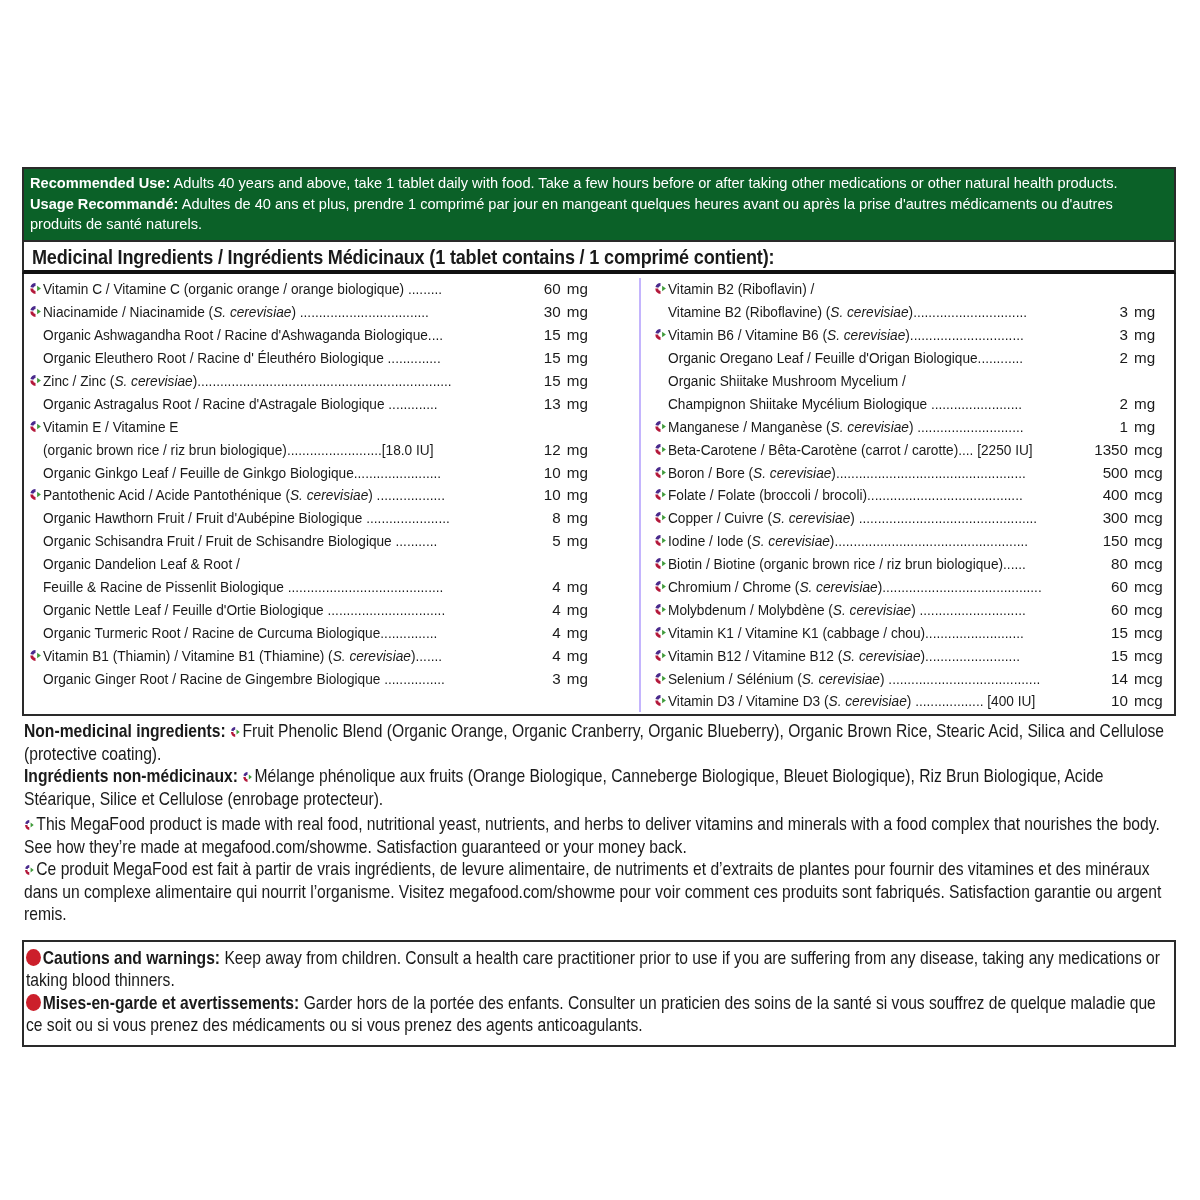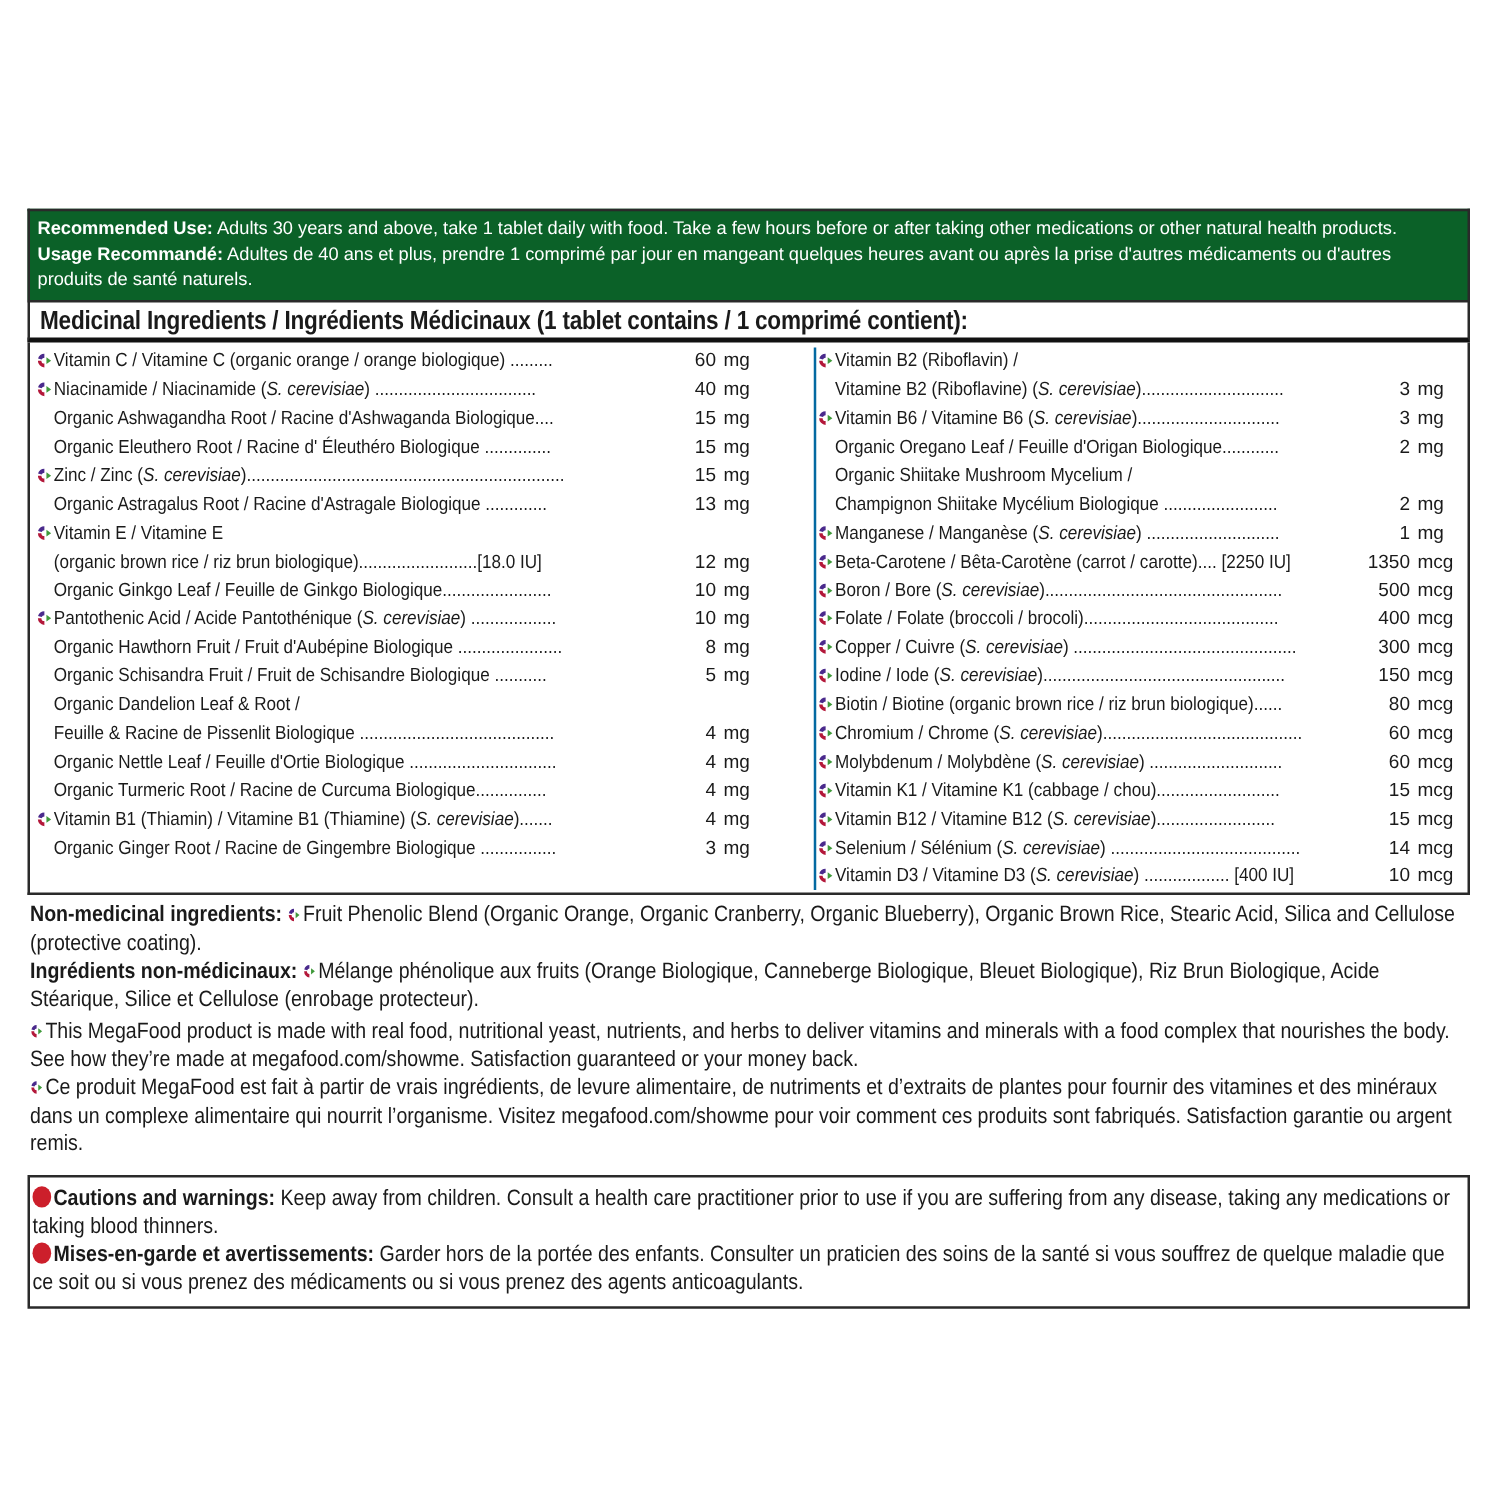--- a/index.html
+++ b/index.html
@@ -15,21 +15,21 @@
   
   .med-head { border: 2px solid #2a2a2a; border-bottom: 4px solid #111; padding: 2px 20px 0 8px;
               height: 26px; font-weight: bold; font-size: 21px; line-height: 25px; letter-spacing: -0.2px; }
   .med-head span { display: inline-block; transform: scaleX(0.86); transform-origin: left center; white-space: nowrap; }
 
   
   .med-body { border-left: 2px solid #2a2a2a; border-right: 2px solid #2a2a2a; border-bottom: 2px solid #2a2a2a;
               display: flex; padding: 4px 0 4px 0; gap: 36px; }
   .col { box-sizing: border-box; }
   .col-left { width: 597px; padding-left: 4px; }
-  .col-right { flex: 1; border-left: 2px solid #0369a1; padding-left: 0; margin-bottom: -2px; }
+  .col-right { flex: 1; border-left: 2px solid #c4b5fd; padding-left: 12px; margin-bottom: -2px; }
   .row { display: flex; align-items: center; height: 22.9px; font-size: 15.2px; white-space: nowrap; }
   .row .ic { width: 15px; height: 15px; flex: 0 0 15px; display: inline-flex; align-items: center; justify-content: center; }
   .row .name { flex: 1; overflow: hidden; position: relative; }
   .row .name .t { display: inline-block; transform: scaleX(0.9); transform-origin: left center; }
   .row .amt { width: 40px; text-align: right; }
   .row .unit { width: 36px; padding-left: 6px; }
   .col-right .row .amt { width: 45px; }
   .col-right .row .unit { width: 40px; padding-left: 6px; }
 
   
@@ -44,21 +44,21 @@
   .warn p { margin: 0; }
   .warn .t { display: inline-block; transform: scaleX(0.88); transform-origin: left top; width: 113.6%; }
   .reddot { display: inline-block; width: 17px; height: 17px; border-radius: 50%; background: #cc1f2b; vertical-align: -2px; margin-right: 2px; }
 </style>
 </head>
 <body>
 
 <div id="label">
 
   <div class="rec">
-    <div><b>Recommended Use:</b><span> Adults 30 years and above, take 1 tablet daily with food. Take a few hours before or after taking other medications or other natural health products.</span></div>
+    <div><b>Recommended Use:</b><span> Adults 40 years and above, take 1 tablet daily with food. Take a few hours before or after taking other medications or other natural health products.</span></div>
     <div><b>Usage Recommandé:</b><span> Adultes de 40 ans et plus, prendre 1 comprimé par jour en mangeant quelques heures avant ou après la prise d'autres médicaments ou d'autres produits de santé naturels.</span></div>
   </div>
 
   <div class="med-head">
     <span>Medicinal Ingredients / Ingrédients Médicinaux (1 tablet contains / 1 comprimé contient):</span>
   </div>
 
   <div class="med-body">
     <div class="col col-left" id="col-left">
         <div class="row">
@@ -75,21 +75,21 @@
         </div>
         <div class="row">
           <span class="ic">
             <svg width="13" height="13" viewBox="0 0 12 12">
     <path d="M6 1 A5 5 0 0 0 1.3 4.5 L4 5.2 A2.2 2.2 0 0 1 6 3.8 Z" fill="#4a2a8c"></path>
     <path d="M1.2 6 A5 5 0 0 0 6 11 L6 8.2 A2.2 2.2 0 0 1 3.8 6 Z" fill="#b3183a"></path>
     <path d="M7.5 3.5 L11 6 L7.5 8.5 Z" fill="#3f9a3a"></path>
   </svg>
           </span>
           <span class="name"><span class="t">Niacinamide / Niacinamide (<i>S. cerevisiae</i>) ..................................</span></span>
-          <span class="amt">40</span>
+          <span class="amt">30</span>
           <span class="unit">mg</span>
         </div>
         <div class="row">
           <span class="ic"></span>
           <span class="name"><span class="t">Organic Ashwagandha Root / Racine d'Ashwaganda Biologique....</span></span>
           <span class="amt">15</span>
           <span class="unit">mg</span>
         </div>
         <div class="row">
           <span class="ic"></span>

